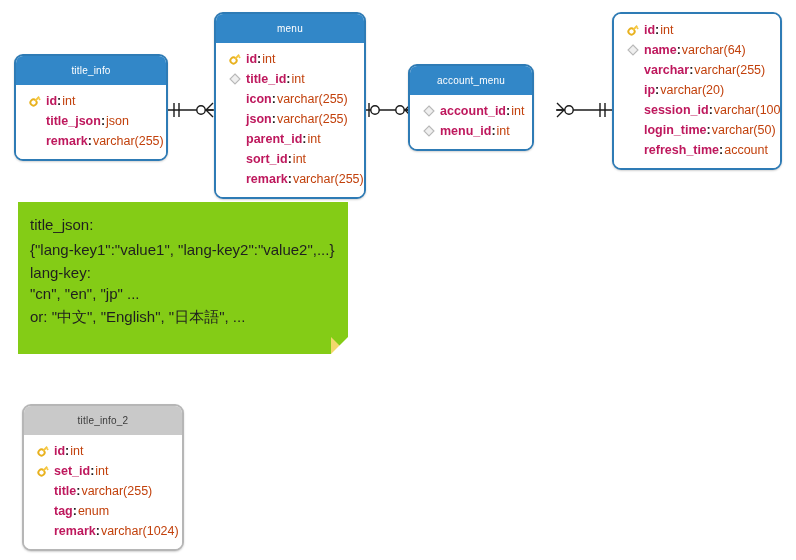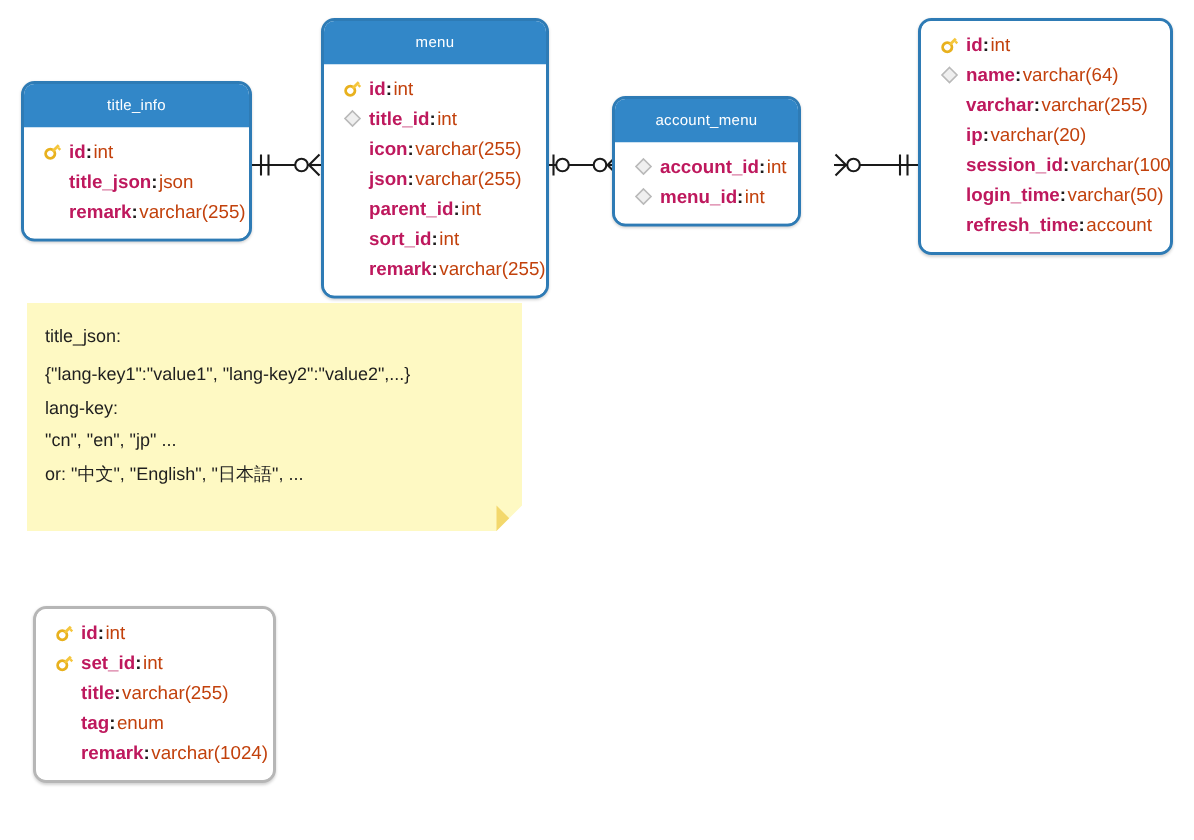--- a/index.html
+++ b/index.html
@@ -88,23 +88,23 @@
 
   
   .ico {
     display: block;
   }
 
   
   .note {
     position: absolute;
     box-sizing: border-box;
-    background: #fef9c3;
+    background: #84cc16;
     padding: 10px 12px 10px 12px;
-    font-size: 12px;
+    font-size: 15px;
     color: #1f1f1f;
     line-height: 1.0;
   }
   .note-line {
     height: 25px;
     line-height: 25px;
     white-space: nowrap;
   }
   .note-line.tight { height: 21px; line-height: 21px; }
   .note-fold {
@@ -338,20 +338,21 @@
           </div>
           <div class="field">
             <span class="gutter"></span>
             <span class="fname">refresh_time</span>
             <span class="colon">:</span>
             <span class="ftype">account</span>
           </div>
         </div>
       </div>
       <div class="entity gray" style="left: 22px; top: 404px; width: 162px;">
+        <div class="entity-header">title_info_2</div>
         <div class="entity-body">
           <div class="field">
             <span class="gutter">
               <svg class="ico" width="14" height="14" viewBox="0 0 16 16">
                 <g transform="rotate(-45 8 8)">
                   <circle cx="5.6" cy="8" r="3.5" fill="none" stroke="#e8b11e" stroke-width="2.2"></circle>
                   <rect x="8.2" y="6.9" width="6.6" height="2.2" fill="#f5c63c"></rect>
                   <rect x="12.2" y="9.1" width="1.8" height="2.2" fill="#f5c63c"></rect>
                 </g>
               </svg>

